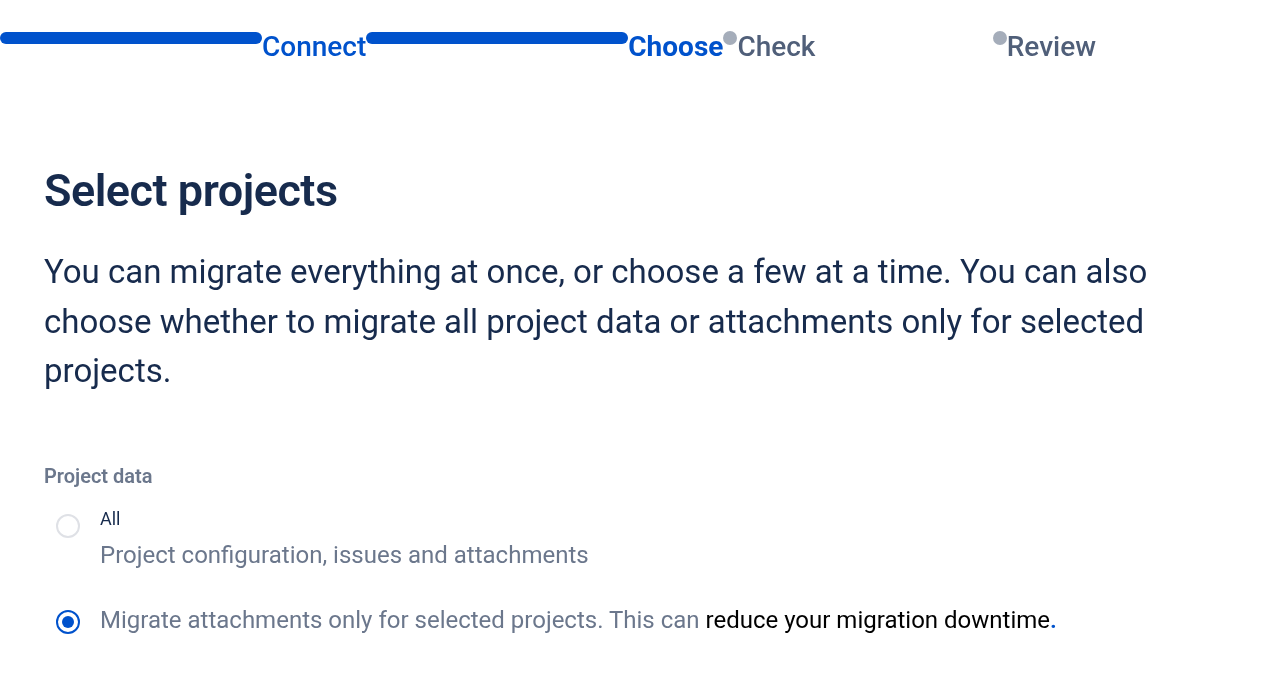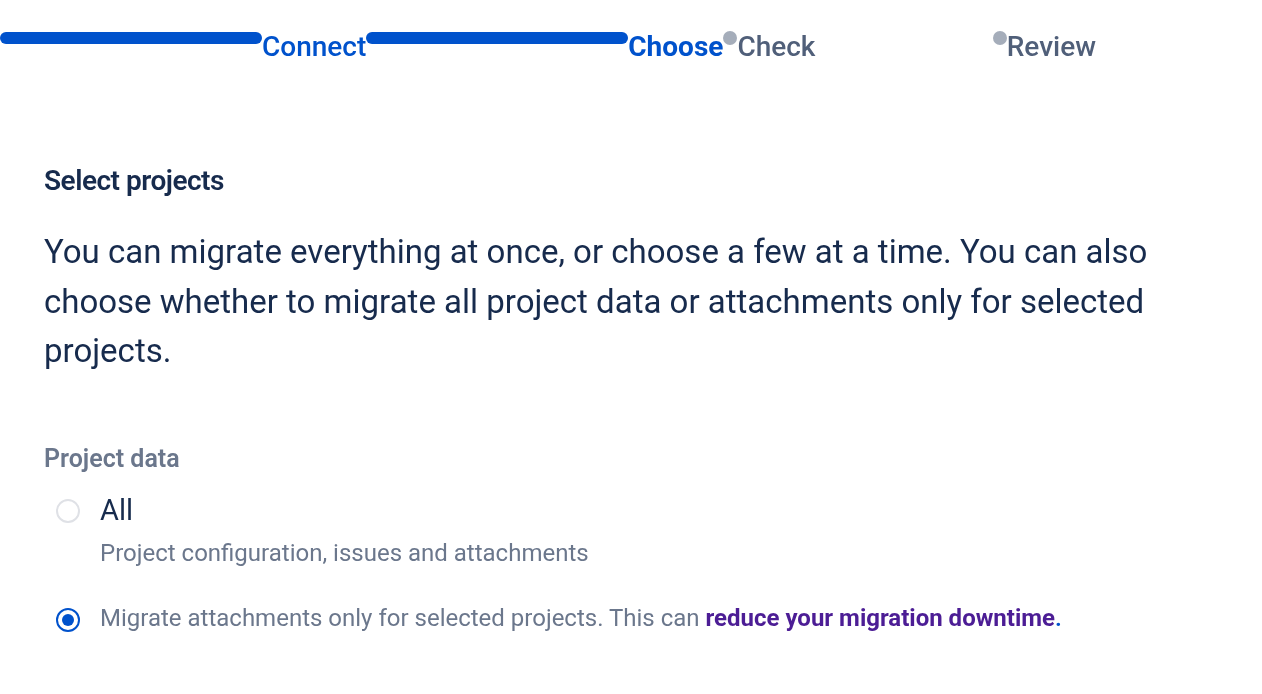--- a/index.html
+++ b/index.html
@@ -57,36 +57,36 @@
       font-weight: 500;
     }
     .step-label.active {
       color: #0052CC;
       font-weight: 700;
     }
     .content {
       padding: 0 44px;
     }
     .page-title {
-      font-size: 28px;
+      font-size: 45px;
       font-weight: 600;
       color: #172B4D;
       margin-top: 36px;
       margin-bottom: 30px;
       letter-spacing: -0.5px;
     }
     .page-description {
       font-size: 33px;
       font-weight: 400;
       color: #172B4D;
       line-height: 1.5;
       margin-bottom: 68px;
     }
     .section-heading {
-      font-size: 25px;
+      font-size: 20px;
       font-weight: 600;
       color: #6B778C;
       margin-bottom: 20px;
     }
     .radio-group {
       padding-left: 12px;
     }
     .radio-option {
       display: flex;
       align-items: flex-start;
@@ -116,34 +116,34 @@
       background: #0052CC;
       border-radius: 50%;
       top: 50%;
       left: 50%;
       transform: translate(-50%, -50%);
     }
     .radio-content {
       flex: 1;
     }
     .radio-label {
-      font-size: 29px;
+      font-size: 18px;
       font-weight: 400;
       color: #172B4D;
       margin-bottom: 10px;
     }
     .radio-description {
       font-size: 24px;
       font-weight: 400;
       color: #6B778C;
       line-height: 1.4;
     }
     .radio-description a {
-      color: #4c1d95;
-      font-weight: 700;
+      color: #000000;
+      font-weight: 400;
       text-decoration: none;
     }
     .radio-description .link-period {
       color: #0052CC;
       font-weight: 600;
     }
   </style>
 </head>
 <body>
 

